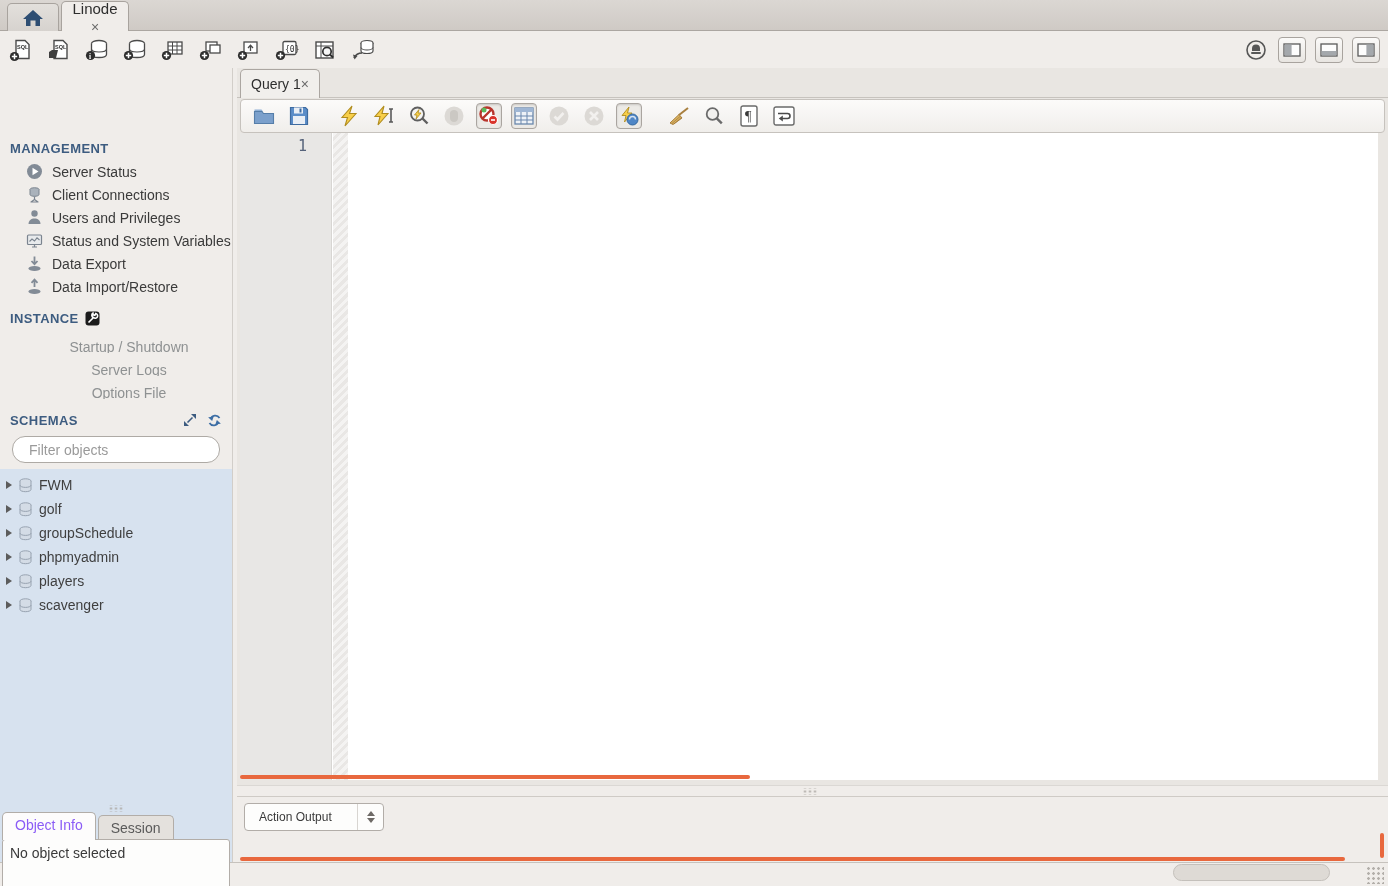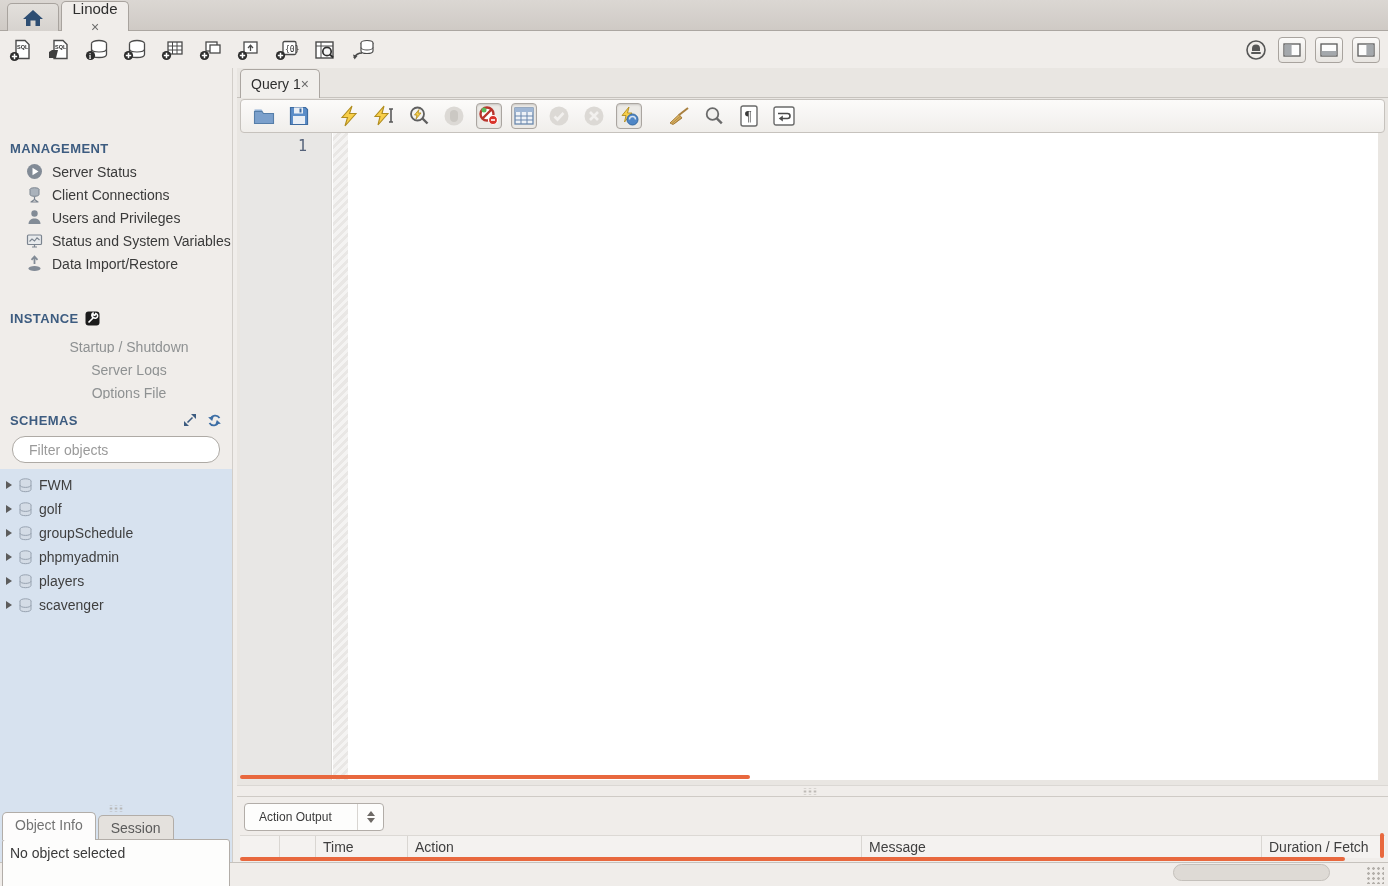--- a/index.html
+++ b/index.html
@@ -56,21 +56,21 @@
   .expander { width:0; height:0; border-left:6px solid #5c5c5c; border-top:4px solid transparent; border-bottom:4px solid transparent; cursor:pointer; }
 
   .hgrip { width:16px; height:7px;
            background-image:radial-gradient(#a9a5a0 1px, transparent 1.3px);
            background-size:5px 4px; background-position:center; }
   .sidebar-grip { position:absolute; left:108px; top:737px; }
 
   .info-tabs { position:absolute; left:2px; top:744px; height:28px; display:flex; align-items:flex-end; }
   .info-tab { border:1px solid #b2ada8; border-bottom:none; border-radius:5px 5px 0 0;
               padding:4px 12px 5px; font-size:14px; cursor:pointer; }
-  .info-tab.active { background:#fdfcfc; color:#737373; height:28px; position:relative; z-index:2; }
+  .info-tab.active { background:#fdfcfc; color:#8b5cf6; height:28px; position:relative; z-index:2; }
   .info-tab.idle { background:#e4e1dd; color:#5a5a5a; height:25px; margin-left:2px; }
   .info-panel { position:absolute; left:2px; top:771px; width:228px; height:88px;
                 background:#fdfdfc; border:1px solid #b2ada8; border-radius:3px; padding:5px 7px;
                 font-size:14px; color:#3a3a3a; z-index:1; }
 
   
   .main-area { position:absolute; left:237px; top:68px; width:1151px; height:794px; background:#e9e6e2; }
   .query-tab { position:absolute; left:3px; top:1px; width:80px; height:29px; background:#f1efec;
                border:1px solid #aba6a1; border-bottom:none; border-radius:5px 5px 0 0;
                display:flex; align-items:center; justify-content:center; gap:0; font-size:14px; color:#2e2e2e; z-index:2; }
@@ -284,20 +284,27 @@
           </svg>
         <span>Users and Privileges</span>
       </div>
       <div class="side-item">
         <svg width="17" height="17" viewBox="0 0 17 17">
             <rect x="1.5" y="3" width="14" height="9.5" rx="1" fill="#e8eaec" stroke="#7b848f" stroke-width="1.2"></rect>
             <polyline points="3.5,9.5 6,7 8.5,9 11,5.8 13.5,8" fill="none" stroke="#7b848f" stroke-width="1.1"></polyline>
             <path d="M6 15h5M8.5 12.5v2.5" stroke="#7b848f" stroke-width="1.2"></path>
           </svg>
         <span>Status and System Variables</span>
+      </div>
+      <div class="side-item">
+        <svg width="17" height="17" viewBox="0 0 17 17">
+            <path d="M8.5 1.5v7M5.5 6l3 3.2 3-3.2" fill="none" stroke="#828b96" stroke-width="1.8"></path>
+            <ellipse cx="8.5" cy="13.5" rx="6" ry="2.6" fill="#828b96"></ellipse>
+          </svg>
+        <span>Data Export</span>
       </div>
       <div class="side-item">
         <svg width="17" height="17" viewBox="0 0 17 17">
             <path d="M8.5 9V2M5.5 4.8l3-3.2 3 3.2" fill="none" stroke="#828b96" stroke-width="1.8"></path>
             <ellipse cx="8.5" cy="13.5" rx="6" ry="2.6" fill="#828b96"></ellipse>
           </svg>
         <span>Data Import/Restore</span>
       </div>
     </div>
 
@@ -559,28 +566,20 @@
     </div>
 
     <div class="output">
       <div class="combo">
         <span class="val">Action Output</span>
         <span class="stepper">
           <span class="arr-up"></span>
           <span class="arr-dn"></span>
         </span>
       </div>
-      <div class="grid-head">
-        <div class="gh-cell" style="width:40px"></div>
-        <div class="gh-cell" style="width:36px"></div>
-        <div class="gh-cell" style="width:92px">Time</div>
-        <div class="gh-cell" style="width:454px">Action</div>
-        <div class="gh-cell" style="width:400px">Message</div>
-        <div class="gh-cell" style="flex:1; border-right:none">Duration / Fetch</div>
-      </div>
       <div class="oscroll" style="left:3px; top:60px; width:1105px; height:4px;"></div>
       <div class="oscroll" style="left:1143px; top:36px; width:4px; height:25px;"></div>
     </div>
   </div>
 
   <div class="statusbar">
     <span class="status-text">SQL Editor Opened.</span>
   </div>
   <div class="hthumb"></div>
   <div class="resize-grip"></div>

